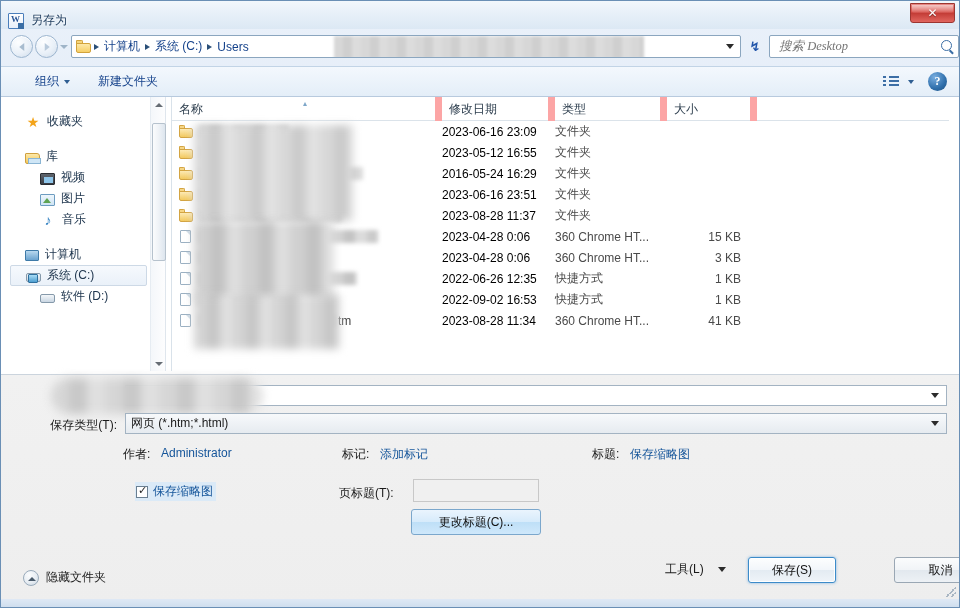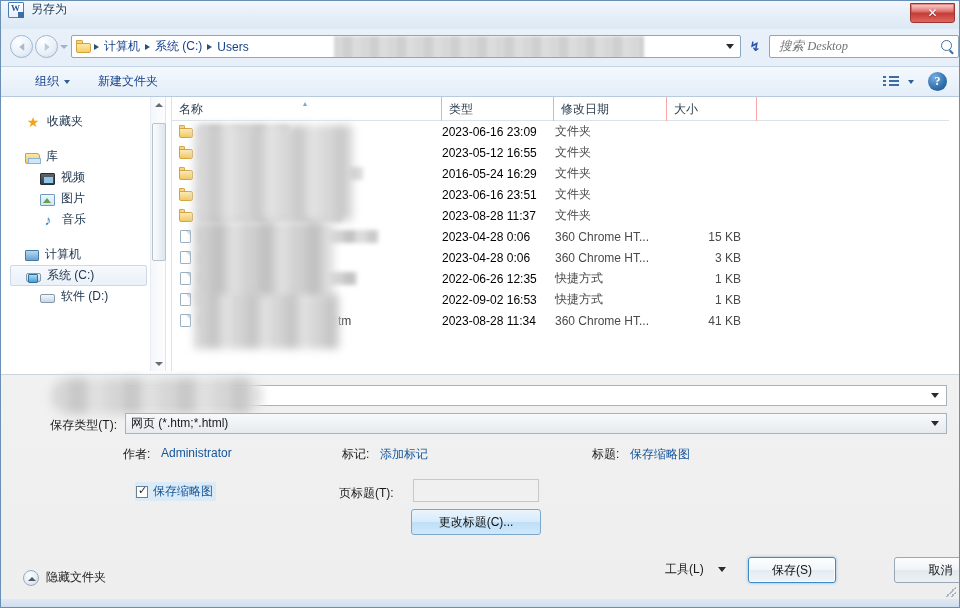--- a/index.html
+++ b/index.html
@@ -19,21 +19,21 @@
     background: linear-gradient(180deg,#eaf1fa 0%, #dfe9f5 40%, #d5e2f2 100%);
     border: 1px solid #6a8fb5;
     overflow: hidden;
   }
 
   
   #titlebar {
     position: absolute; left: 0; top: 0;
     width: 958px; height: 28px;
     background: linear-gradient(180deg,#f2f7fc 0%, #e6eff8 50%, #dce8f4 100%);
-    display: flex; align-items: flex-start;
+    display: flex; align-items: flex-end;
   }
   #app-icon {
     width: 16px; height: 16px; margin-left: 7px; margin-top: 1px;
     position: relative;
     background: linear-gradient(180deg,#ffffff 0%, #e8f0fa 100%);
     border: 1px solid #4a7ebb;
     border-radius: 1px;
   }
   #app-icon:before {
     content: "W";
@@ -332,21 +332,21 @@
   }
   #list-header {
     height: 24px; display: flex; align-items: center;
     border-bottom: 1px solid #dbe3ea;
     background: #ffffff;
     position: relative;
   }
   .hcell {
     font-size: 12px; color: #2b3c4c;
     height: 24px; line-height: 24px;
-    border-right: 1px solid #fca5a5;
+    border-right: 7px solid #fca5a5;
     padding-left: 7px; cursor: pointer;
     position: relative;
   }
   .hcell.h-name { width: 270px; }
   .hcell.h-date { width: 113px; }
   .hcell.h-type { width: 112px; }
   .hcell.h-size { width: 90px; }
   .hcell.h-pad  { width: 190px; border-right: none; }
   #sort-marker {
     position: absolute; left: 131px; top: 2px;
@@ -661,22 +661,22 @@
         </div>
       <div id="sb-thumb"></div>
       <div class="sb-arrow down">
           <span class="g"></span>
         </div>
     </div>
 
     <div id="filelist">
       <div id="list-header">
         <div class="hcell h-name">名称</div>
+        <div class="hcell h-date">修改日期</div>
         <div class="hcell h-type">类型</div>
-        <div class="hcell h-date">修改日期</div>
         <div class="hcell h-size">大小</div>
         <div class="hcell h-pad"></div>
         <div id="sort-marker">▴</div>
       </div>
 
       <div id="rows-container">
           <div class="frow">
             <div class="fc-name">
               <span class="folder-ico">
                 <span class="t"></span>

